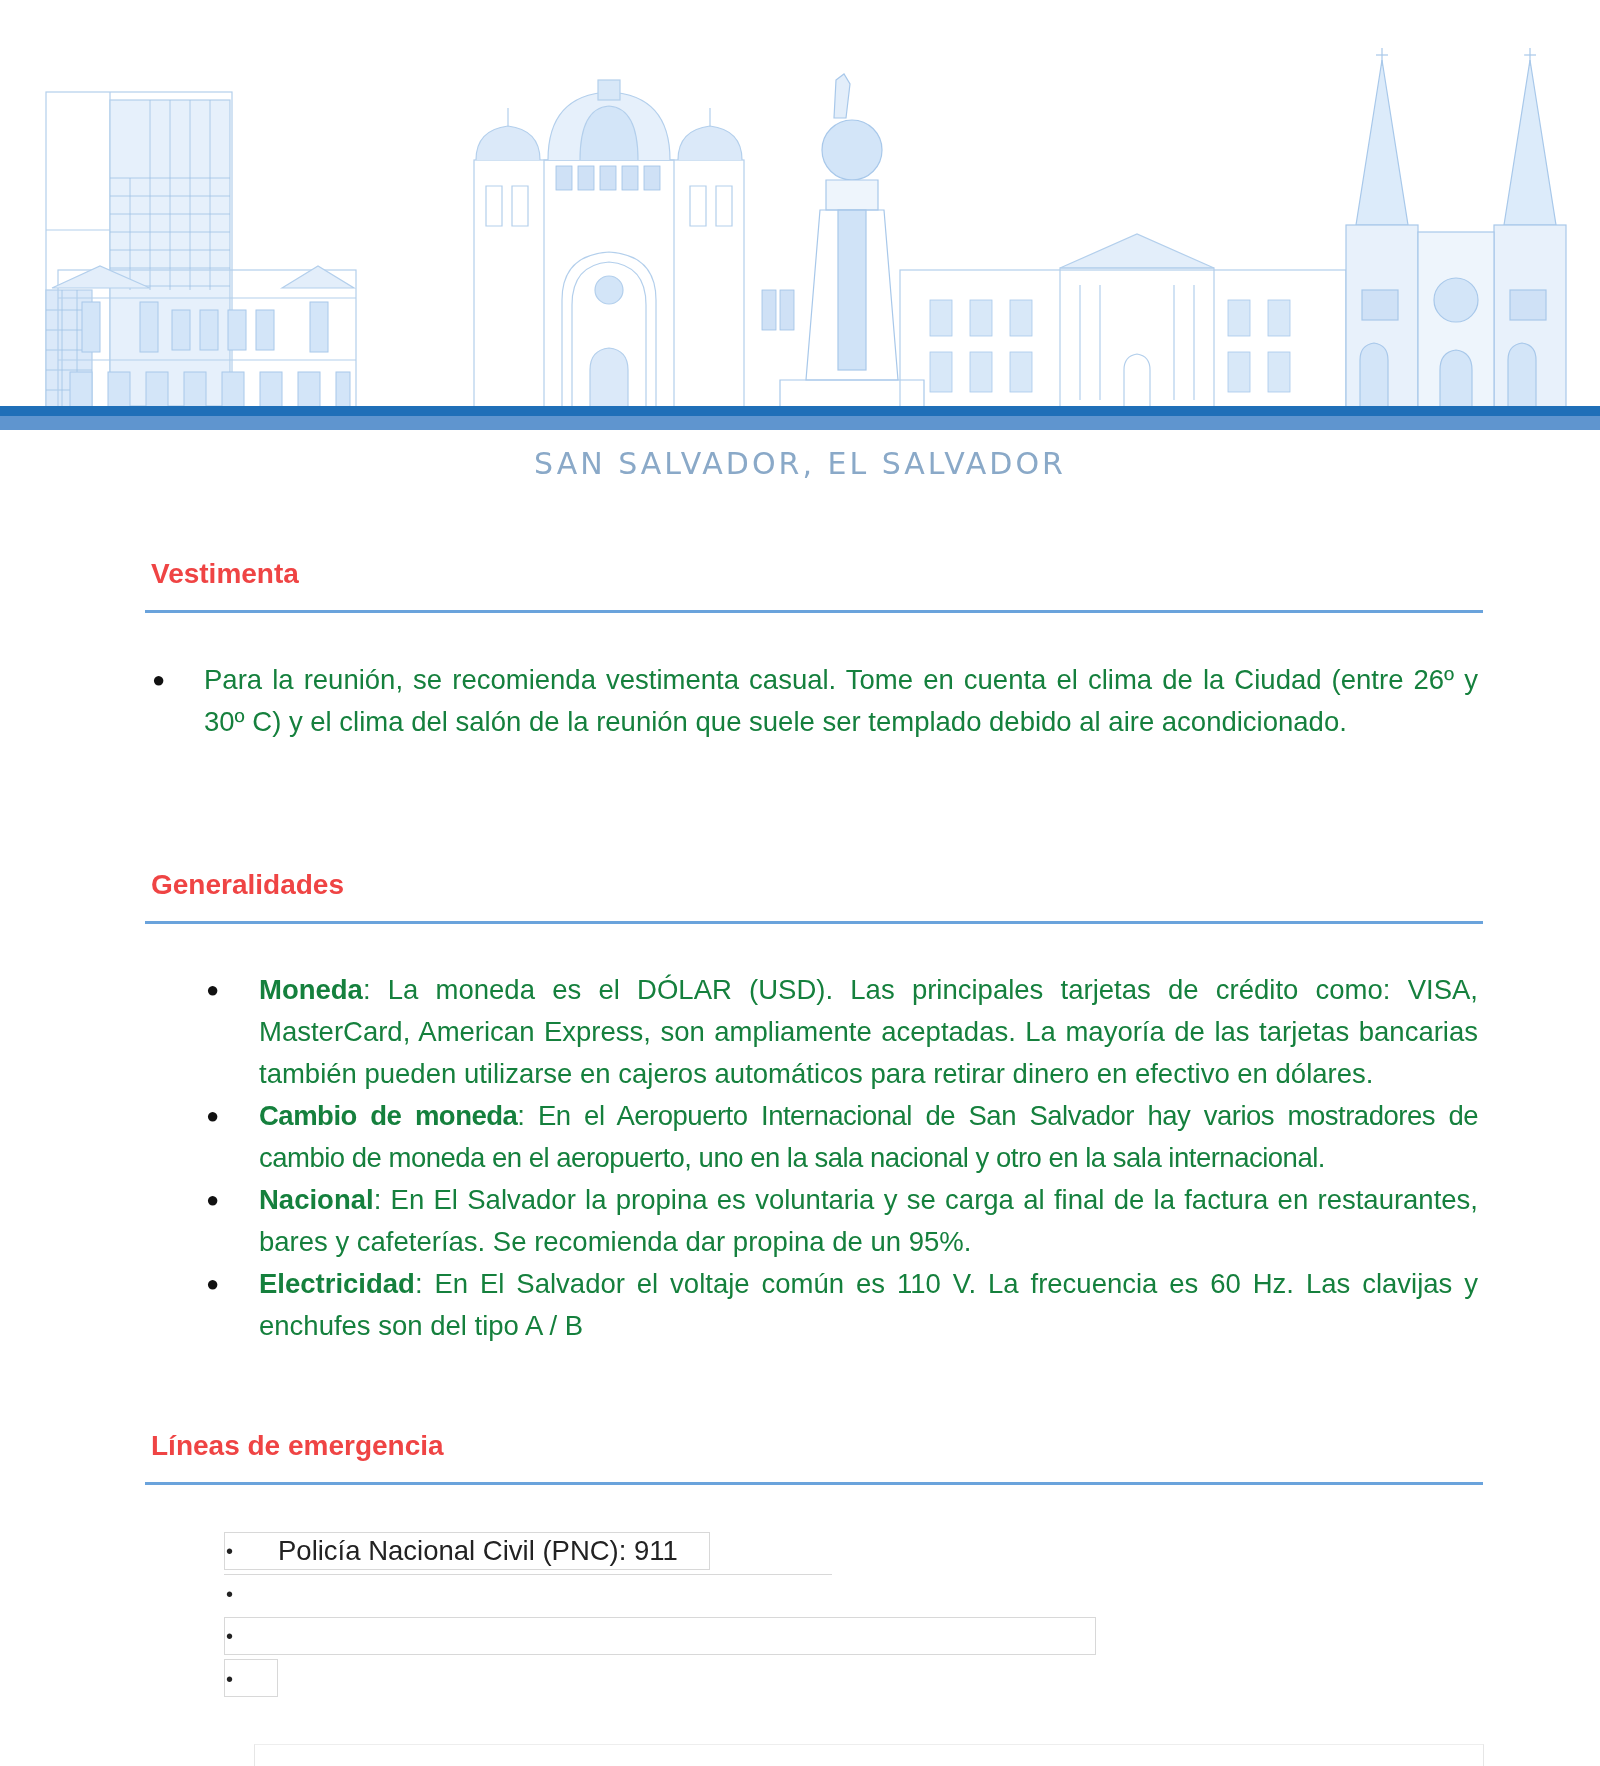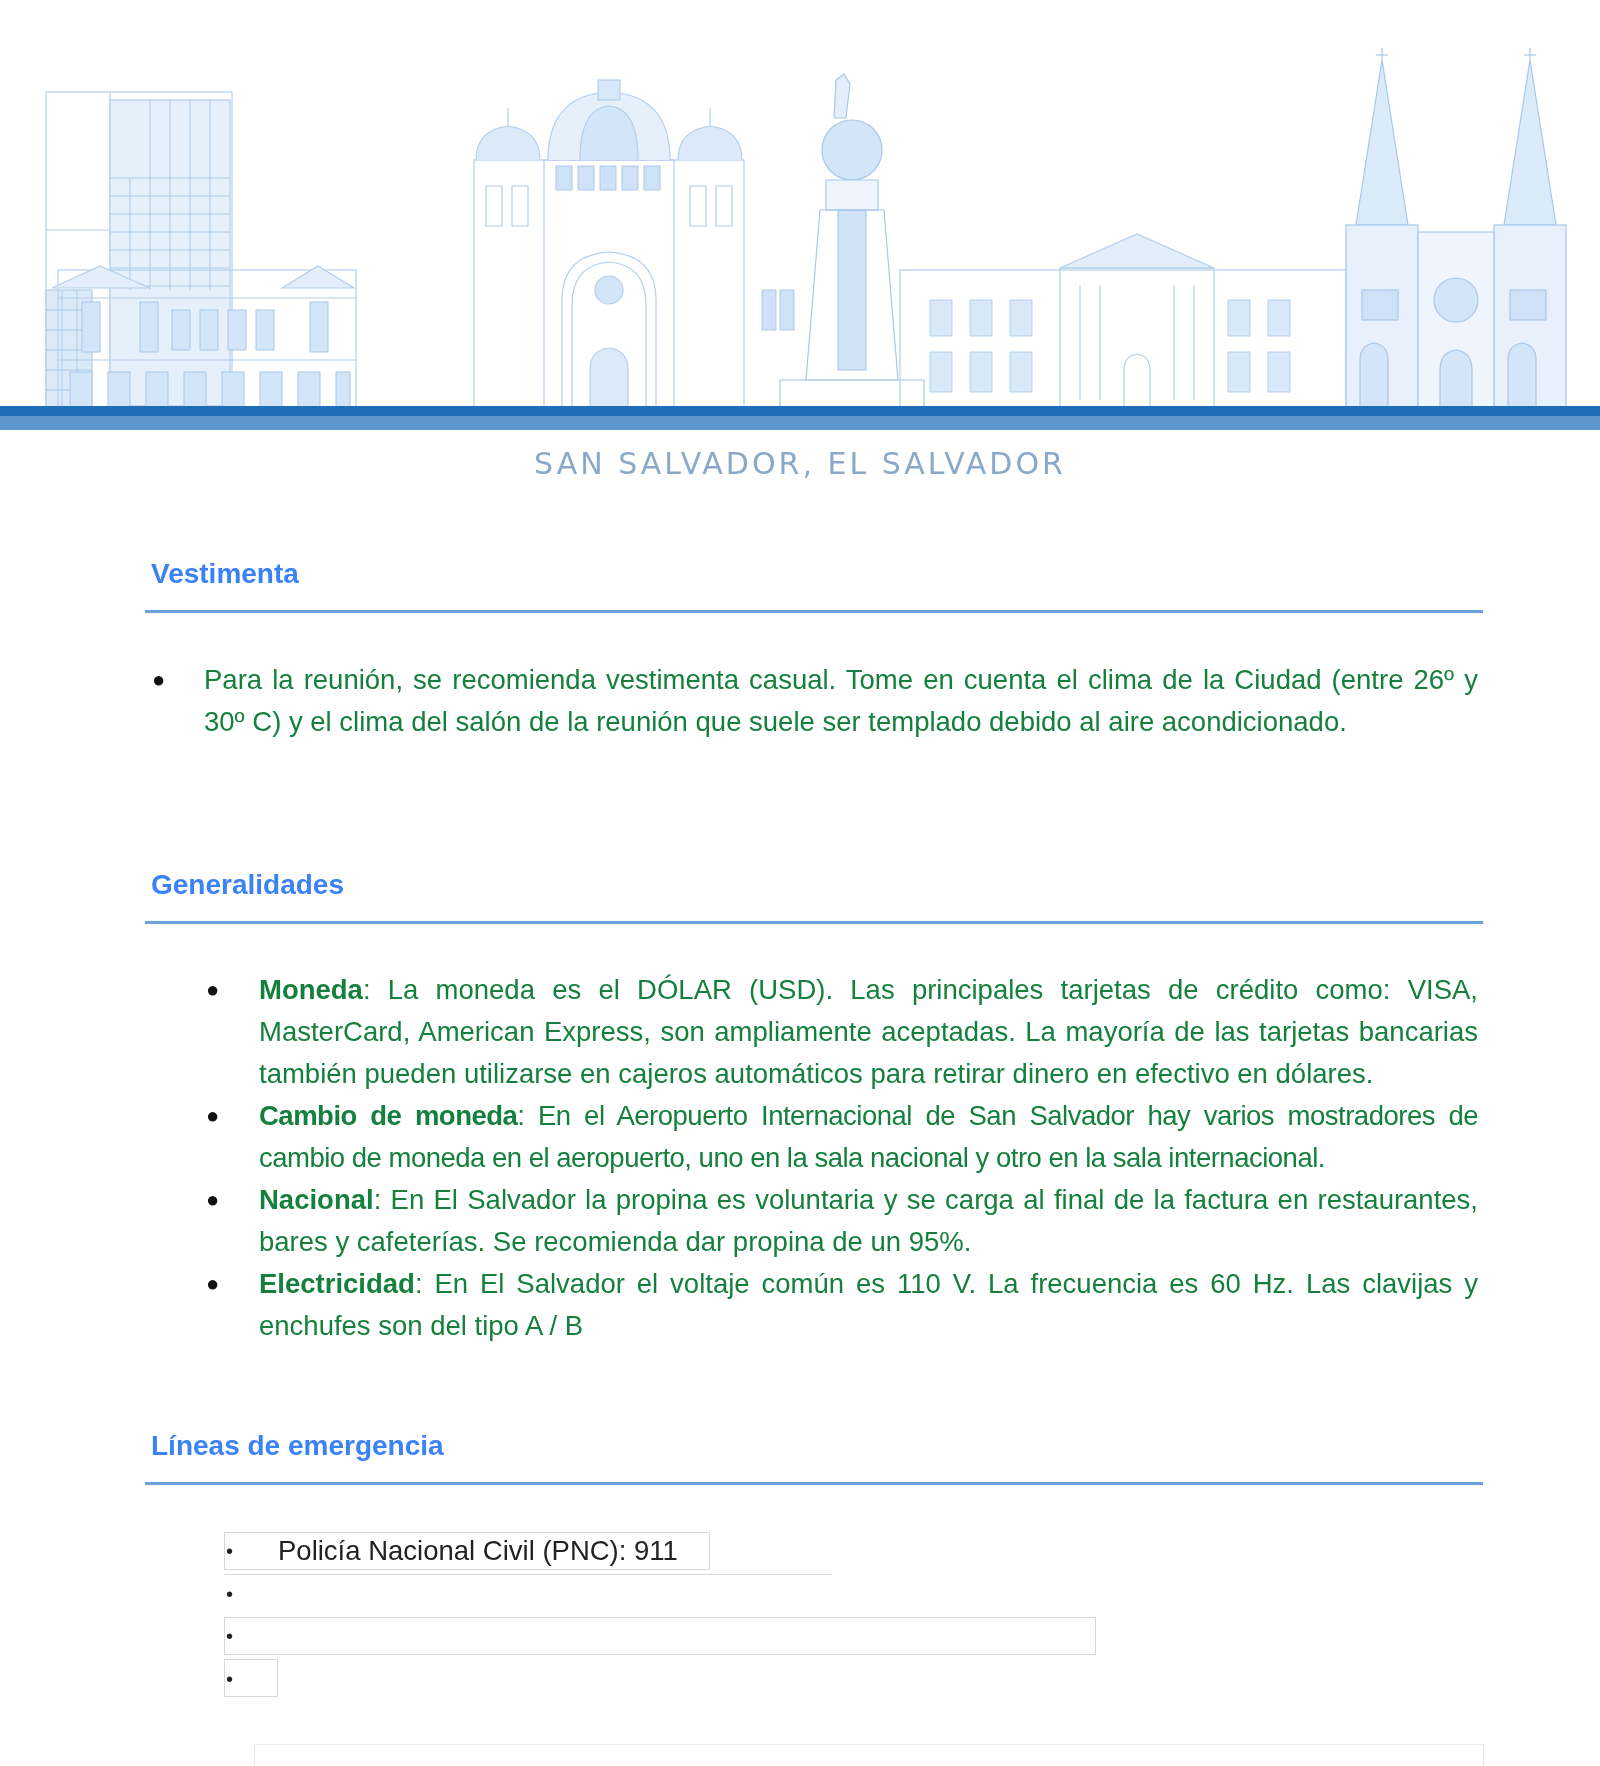--- a/index.html
+++ b/index.html
@@ -10,21 +10,21 @@
     .banner svg { position: absolute; left: 0; top: 0; }
     .banner-caption {
       position: absolute; left: 0; width: 1600px; top: 446px; text-align: center;
       font-family: "DejaVu Sans", sans-serif; font-size: 30px; letter-spacing: 3px;
       color: #8aa9c8; font-weight: normal;
     }
 
     .section-heading {
       position: absolute; left: 151px;
       font-family: "Liberation Sans", sans-serif; font-weight: bold; font-size: 28px;
-      color: #3b82f6;
+      color: #ef4444;
     }
     .section-rule {
       position: absolute; left: 145px; width: 1338px; height: 3px; background: #6aa3dc;
     }
 
     .body-text {
       font-family: "Liberation Sans", sans-serif; font-size: 27.5px; line-height: 42px;
       color: #15803d; text-align: justify;
     }
     .bullet-glyph { position: absolute; font-size: 22px; line-height: 42px; color: #111; }

